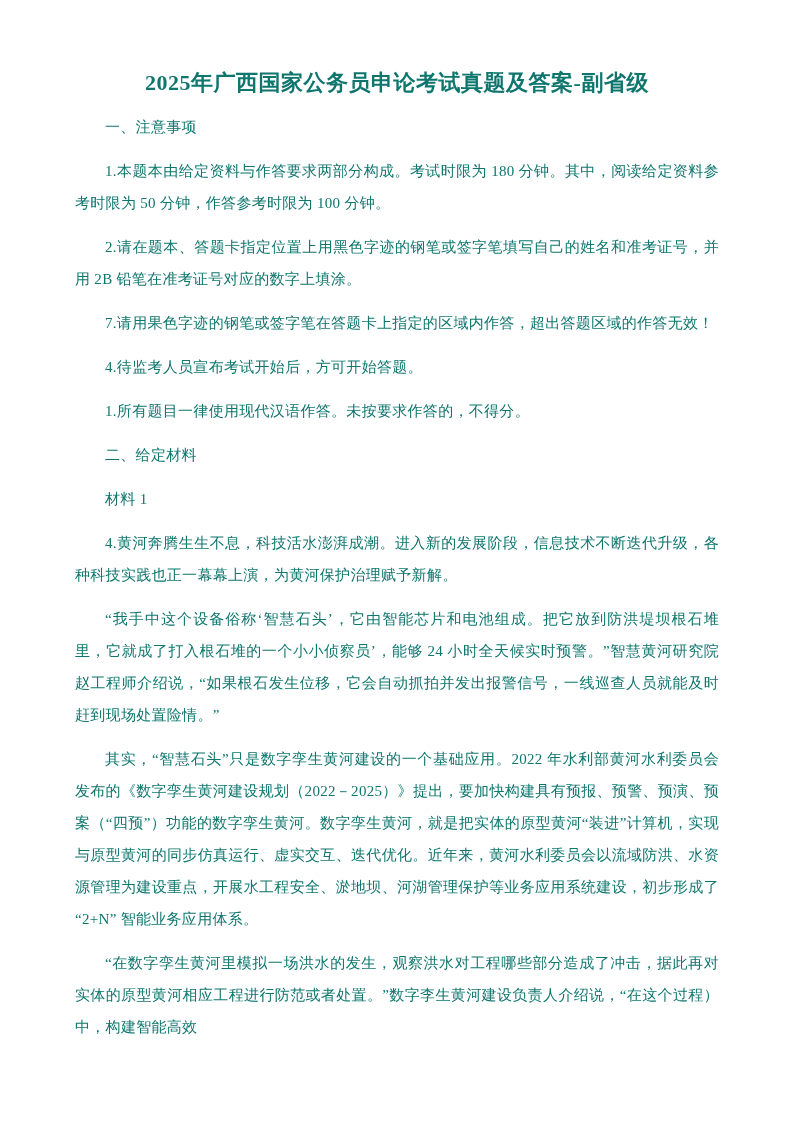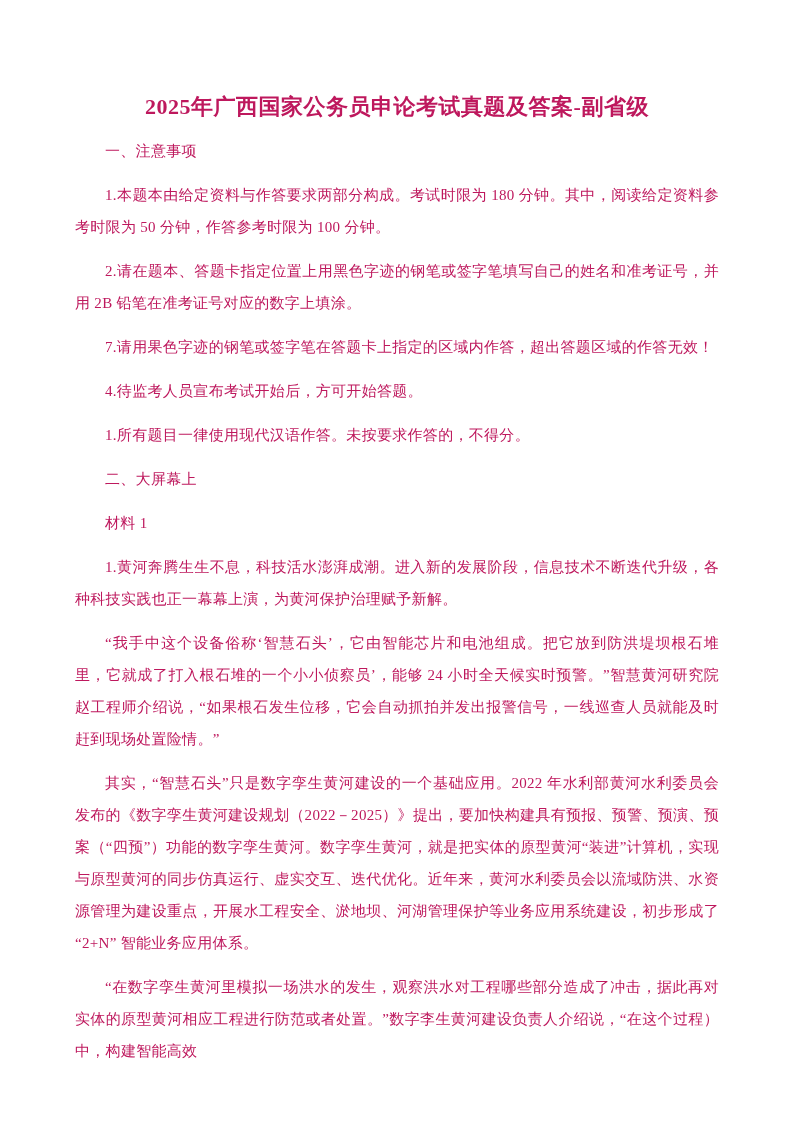--- a/index.html
+++ b/index.html
@@ -6,22 +6,22 @@
     margin: 0;
     padding: 0;
     background: #ffffff;
   }
   .page {
     position: relative;
     width: 794px;
     height: 1123px;
     box-sizing: border-box;
     background: #ffffff;
-    color: #be185d;
-    padding: 92px 63px 0 63px;
+    color: #0f766e;
+    padding: 68px 63px 0 63px;
     overflow: hidden;
     font-family: "Liberation Serif", "DejaVu Serif", serif;
   }
   .doc-title {
     margin: 0 0 13px 0;
     font-size: 22px;
     line-height: 30px;
     font-weight: bold;
     text-align: center;
     letter-spacing: 0.5px;
@@ -40,19 +40,19 @@
 
 <div class="page">
   <h1 class="doc-title">2025年广西国家公务员申论考试真题及答案-副省级</h1>
 
   <p class="para">一、注意事项</p>
   <p class="para">1.本题本由给定资料与作答要求两部分构成。考试时限为 180 分钟。其中，阅读给定资料参考时限为 50 分钟，作答参考时限为 100 分钟。</p>
   <p class="para">2.请在题本、答题卡指定位置上用黑色字迹的钢笔或签字笔填写自己的姓名和准考证号，并用 2B 铅笔在准考证号对应的数字上填涂。</p>
   <p class="para">7.请用果色字迹的钢笔或签字笔在答题卡上指定的区域内作答，超出答题区域的作答无效！</p>
   <p class="para">4.待监考人员宣布考试开始后，方可开始答题。</p>
   <p class="para">1.所有题目一律使用现代汉语作答。未按要求作答的，不得分。</p>
-  <p class="para">二、大屏幕上</p>
+  <p class="para">二、给定材料</p>
   <p class="para">材料 1</p>
-  <p class="para">1.黄河奔腾生生不息，科技活水澎湃成潮。进入新的发展阶段，信息技术不断迭代升级，各种科技实践也正一幕幕上演，为黄河保护治理赋予新解。</p>
+  <p class="para">4.黄河奔腾生生不息，科技活水澎湃成潮。进入新的发展阶段，信息技术不断迭代升级，各种科技实践也正一幕幕上演，为黄河保护治理赋予新解。</p>
   <p class="para">“我手中这个设备俗称‘智慧石头’，它由智能芯片和电池组成。把它放到防洪堤坝根石堆里，它就成了打入根石堆的一个小小侦察员’，能够 24 小时全天候实时预警。”智慧黄河研究院赵工程师介绍说，“如果根石发生位移，它会自动抓拍并发出报警信号，一线巡查人员就能及时赶到现场处置险情。”</p>
   <p class="para">其实，“智慧石头”只是数字孪生黄河建设的一个基础应用。2022 年水利部黄河水利委员会发布的《数字孪生黄河建设规划（2022－2025）》提出，要加快构建具有预报、预警、预演、预案（“四预”）功能的数字孪生黄河。数字孪生黄河，就是把实体的原型黄河“装进”计算机，实现与原型黄河的同步仿真运行、虚实交互、迭代优化。近年来，黄河水利委员会以流域防洪、水资源管理为建设重点，开展水工程安全、淤地坝、河湖管理保护等业务应用系统建设，初步形成了 “2+N” 智能业务应用体系。</p>
   <p class="para">“在数字孪生黄河里模拟一场洪水的发生，观察洪水对工程哪些部分造成了冲击，据此再对实体的原型黄河相应工程进行防范或者处置。”数字李生黄河建设负责人介绍说，“在这个过程）中，构建智能高效</p>
 </div>
 
 </body></html>

